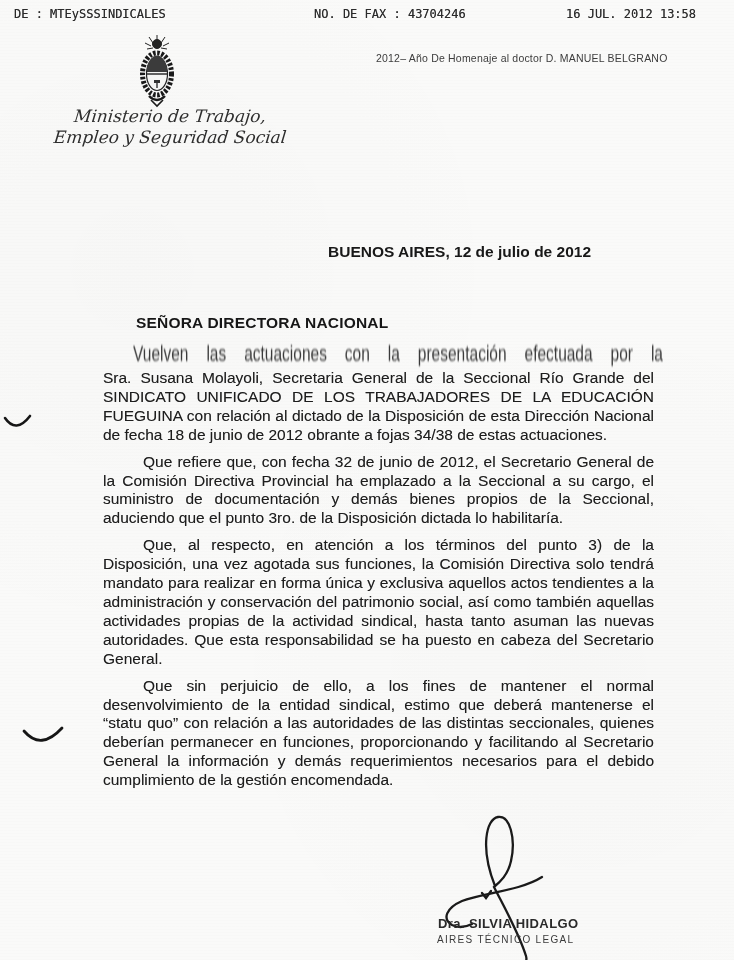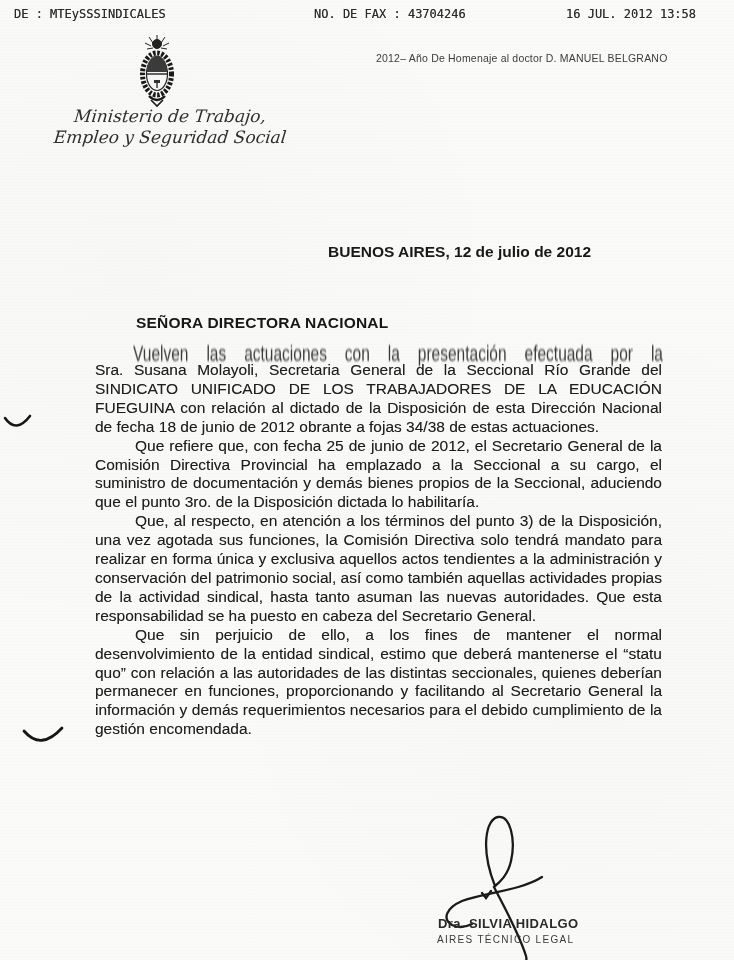--- a/index.html
+++ b/index.html
@@ -67,21 +67,21 @@
   }
   .smudged-line span { display:inline-block; width:100%; text-align:justify; text-align-last:justify; }
 
   
   .body-text {
     left:95px; top:361px; width:567px;
     font-size:15.5px; line-height:18.9px;
     text-align:justify; color:#1d1d1d;
     text-shadow:0 0 .4px rgba(0,0,0,.35);
   }
-  .body-text p { margin:0; text-indent:40px; }
+  .body-text p { margin:8px; text-indent:40px; }
   .body-text p.no-indent { text-indent:0; }
 
   
   .sig-name {
     left:438px; top:916px; font-size:13px; font-weight:700;
     color:#2a2a2a; letter-spacing:.4px; filter:blur(.25px); white-space:nowrap;text-align:center;
   }
   .sig-title {
     left:437px; top:934px; font-size:10px; color:#3a3a3a;
     letter-spacing:1.3px; filter:blur(.2px); white-space:nowrap;
@@ -134,21 +134,21 @@
   <div class="abs city-date">BUENOS AIRES, 12 de julio de 2012</div>
 
   <div class="abs salutation">SEÑORA DIRECTORA NACIONAL</div>
 
   <div class="abs smudged-line">
     <span>Vuelven las actuaciones con la presentación efectuada por la</span>
   </div>
 
   <div class="abs body-text">
     <p class="no-indent">Sra. Susana Molayoli, Secretaria General de la Seccional Río Grande del SINDICATO UNIFICADO DE LOS TRABAJADORES DE LA EDUCACIÓN FUEGUINA con relación al dictado de la Disposición de esta Dirección Nacional de fecha 18 de junio de 2012 obrante a fojas 34/38 de estas actuaciones.</p>
-    <p>Que refiere que, con fecha 25 de junio de 2012, el Secretario General de la Comisión Directiva Provincial ha emplazado a la Seccional a su cargo, el suministro de documentación y demás bienes propios de la Seccional, aduciendo que el punto 3ro. de la Disposición dictada lo habilitaría.</p>
+    <p>Que refiere que, con fecha 32 de junio de 2012, el Secretario General de la Comisión Directiva Provincial ha emplazado a la Seccional a su cargo, el suministro de documentación y demás bienes propios de la Seccional, aduciendo que el punto 3ro. de la Disposición dictada lo habilitaría.</p>
     <p>Que, al respecto, en atención a los términos del punto 3) de la Disposición, una vez agotada sus funciones, la Comisión Directiva solo tendrá mandato para realizar en forma única y exclusiva aquellos actos tendientes a la administración y conservación del patrimonio social, así como también aquellas actividades propias de la actividad sindical, hasta tanto asuman las nuevas autoridades. Que esta responsabilidad se ha puesto en cabeza del Secretario General.</p>
     <p>Que sin perjuicio de ello, a los fines de mantener el normal desenvolvimiento de la entidad sindical, estimo que deberá mantenerse el “statu quo” con relación a las autoridades de las distintas seccionales, quienes deberían permanecer en funciones, proporcionando y facilitando al Secretario General la información y demás requerimientos necesarios para el debido cumplimiento de la gestión encomendada.</p>
   </div>
 
   <div class="abs mark1-svg">
     <svg width="34" height="28" viewBox="0 0 34 28">
       <path d="M 3 8 Q 14 24 28 6" fill="none" stroke="#161616" stroke-width="2.6" stroke-linecap="round"></path>
     </svg>
   </div>
   <div class="abs mark2-svg">

